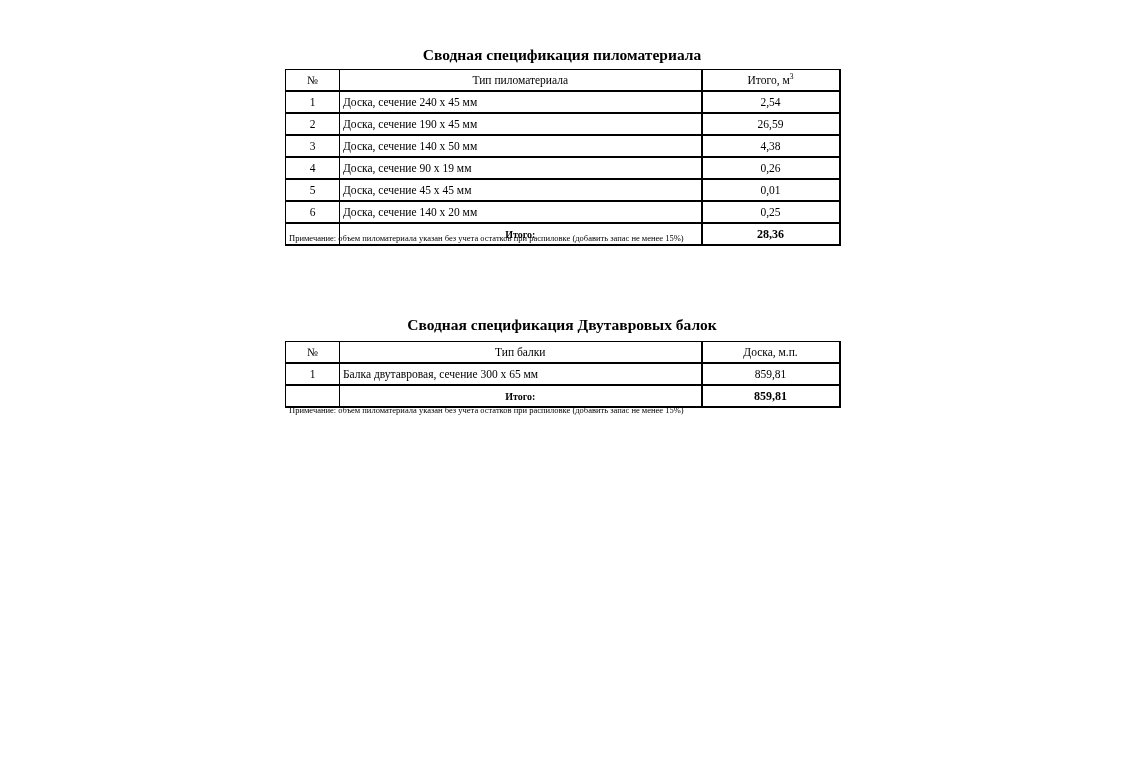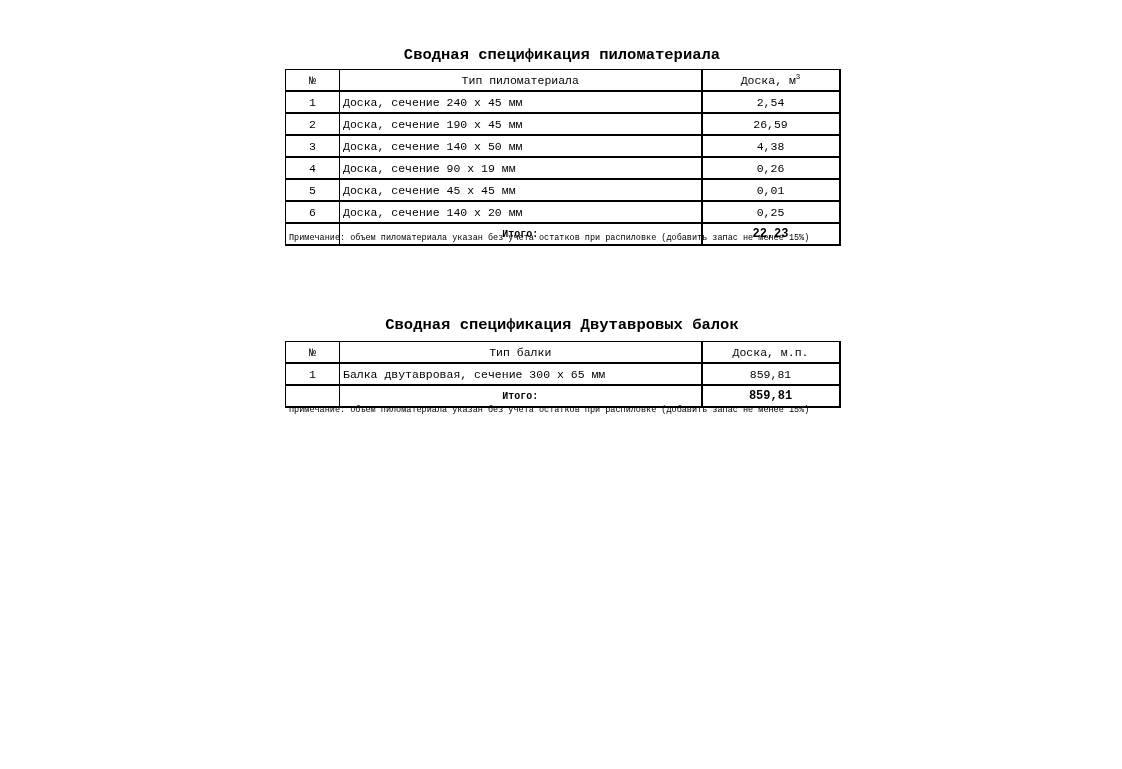--- a/index.html
+++ b/index.html
@@ -5,21 +5,21 @@
   html, body {
     margin: 0;
     padding: 0;
     background: #ffffff;
   }
   .page {
     position: relative;
     width: 1122px;
     height: 769px;
     background: #ffffff;
-    font-family: Liberation Mono, monospace;
+    font-family: Liberation Serif, serif;
     color: #000000;
     overflow: hidden;
   }
   .abs { position: absolute; }
 
   .table-title {
     left: 285px;
     width: 554px;
     margin: 0;
     text-align: center;
@@ -91,21 +91,21 @@
   <table class="abs spec-table" style="top:69px">
     <colgroup>
         <col class="c-num">
         <col class="c-type">
         <col class="c-vol">
       </colgroup>
     <tbody>
         <tr>
       <td>№</td>
       <td>Тип пиломатериала</td>
-      <td class="vol"><span>Доска, м</span><sup>3</sup></td>
+      <td class="vol"><span>Итого, м</span><sup>3</sup></td>
     </tr>
     <tr>
       <td>1</td>
       <td class="type">Доска, сечение 240 х 45 мм</td>
       <td class="vol">2,54</td>
     </tr>
     <tr>
       <td>2</td>
       <td class="type">Доска, сечение 190 х 45 мм</td>
       <td class="vol">26,59</td>
@@ -126,21 +126,21 @@
       <td class="vol">0,01</td>
     </tr>
     <tr>
       <td>6</td>
       <td class="type">Доска, сечение 140 х 20 мм</td>
       <td class="vol">0,25</td>
     </tr>
     <tr>
       <td></td>
       <td class="total-label">Итого:</td>
-      <td class="vol total-value">22,23</td>
+      <td class="vol total-value">28,36</td>
     </tr>
   </tbody>
     </table>
 
   <div class="abs table-note" style="top:233px">Примечание: объем пиломатериала указан без учета остатков при распиловке (добавить запас не менее 15%)</div>
 
   <h2 class="abs table-title" style="top:316px">Сводная спецификация Двутавровых балок</h2>
 
   <table class="abs spec-table" style="top:341px">
     <colgroup>

